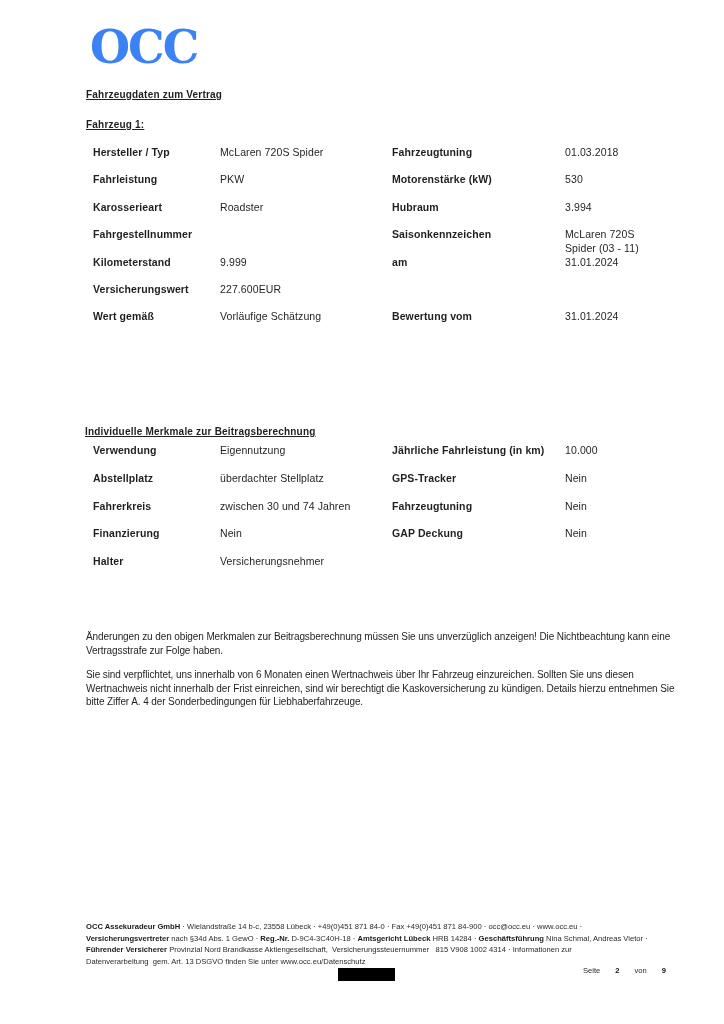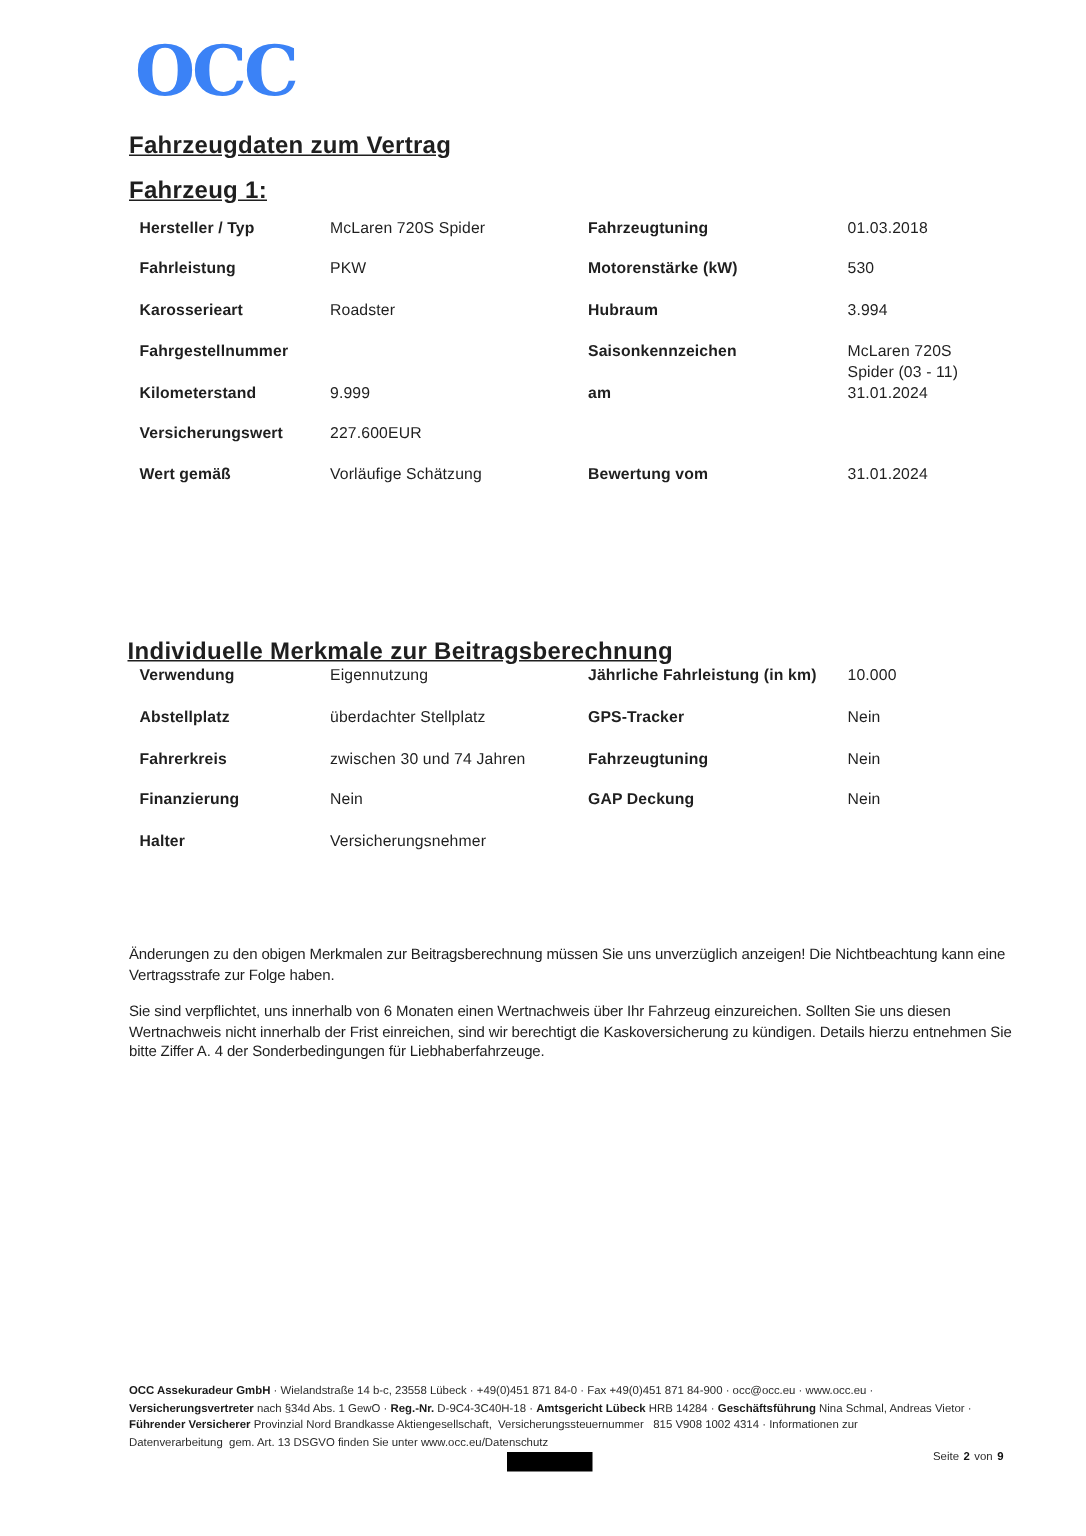--- a/index.html
+++ b/index.html
@@ -12,21 +12,21 @@
     overflow: hidden;
   }
   .logo {
     position: absolute; left: 90px; top: 24px;
     font-family: "DejaVu Serif", serif;
     font-weight: 700; font-size: 46px; line-height: 46px;
     letter-spacing: -2px; color: #3b82f6;
   }
   .heading {
     position: absolute; left: 86px;
-    font-size: 16px; font-weight: 700;
+    font-size: 10px; font-weight: 700;
     text-decoration: underline;
     letter-spacing: 0.2px; white-space: pre;
   }
   #h-title   { top: 89px; }
   #h-vehicle { top: 119px; }
   #h-merkmale{ top: 426px; left: 85px; }
 
   .grid { position: absolute; left: 93px; width: 566px; }
   #vehicle-grid  { top: 146px; }
   #merkmale-grid { top: 444px; }
@@ -50,23 +50,23 @@
     font-size: 7.6px; line-height: 11.5px; color: #2a2a2a;
   }
   .fline { white-space: pre; }
   .fline .b { font-weight: 700; color: #1a1a1a; }
 
   .redaction {
     position: absolute; left: 338px; top: 968px;
     width: 57px; height: 13px; background: #000000;
   }
   .pageno {
-    position: absolute; left: 622px; top: 966px;
+    position: absolute; left: 583px; top: 966px;
     font-size: 7.6px; color: #2a2a2a;
-    display: flex; gap: 3px; align-items: flex-end;
+    display: flex; gap: 15px; align-items: flex-end;
   }
   .pageno .b { font-weight: 700; color: #111; }
 </style>
 </head>
 <body>
 
 <div class="logo">OCC</div>
 
 <div class="heading" id="h-title">Fahrzeugdaten zum Vertrag</div>
 <div class="heading" id="h-vehicle">Fahrzeug 1:</div>

